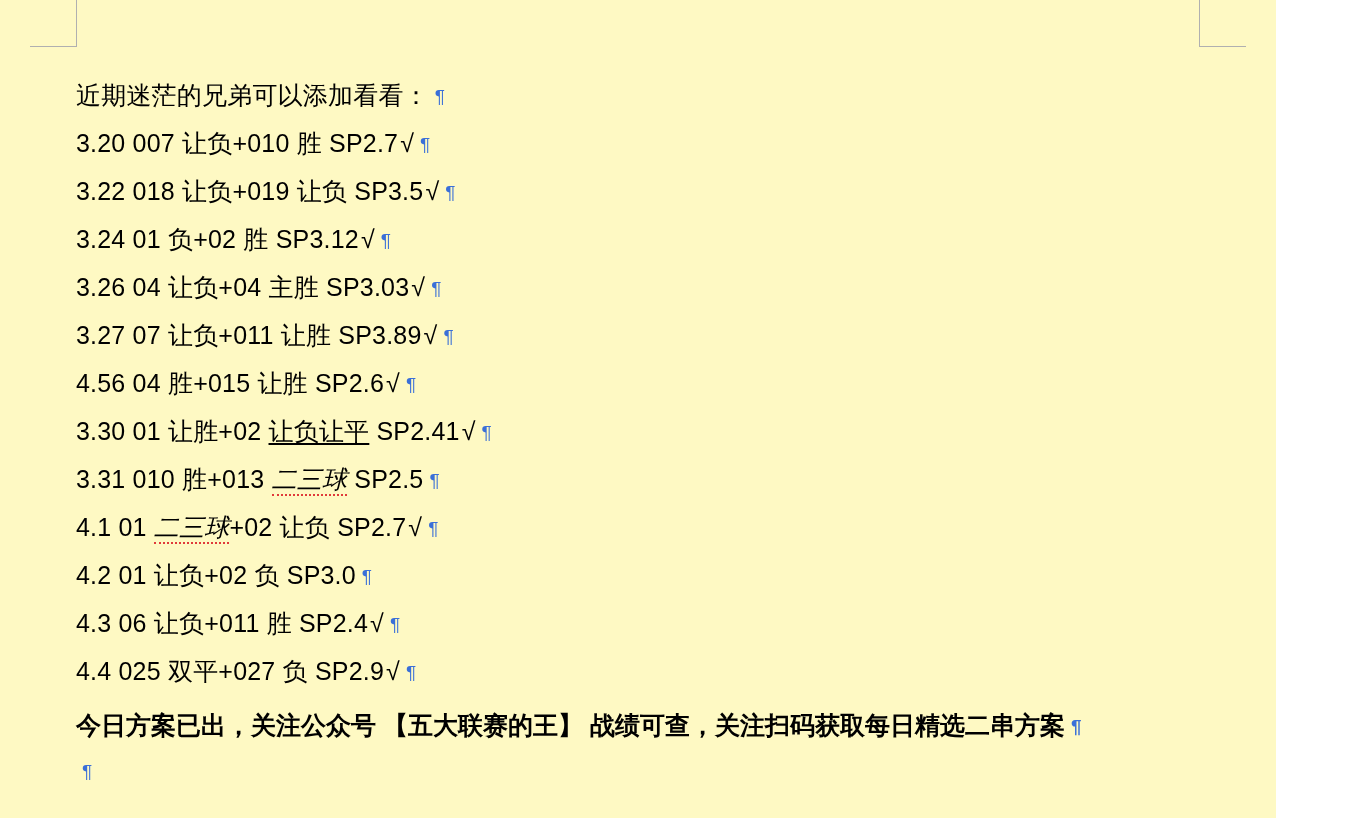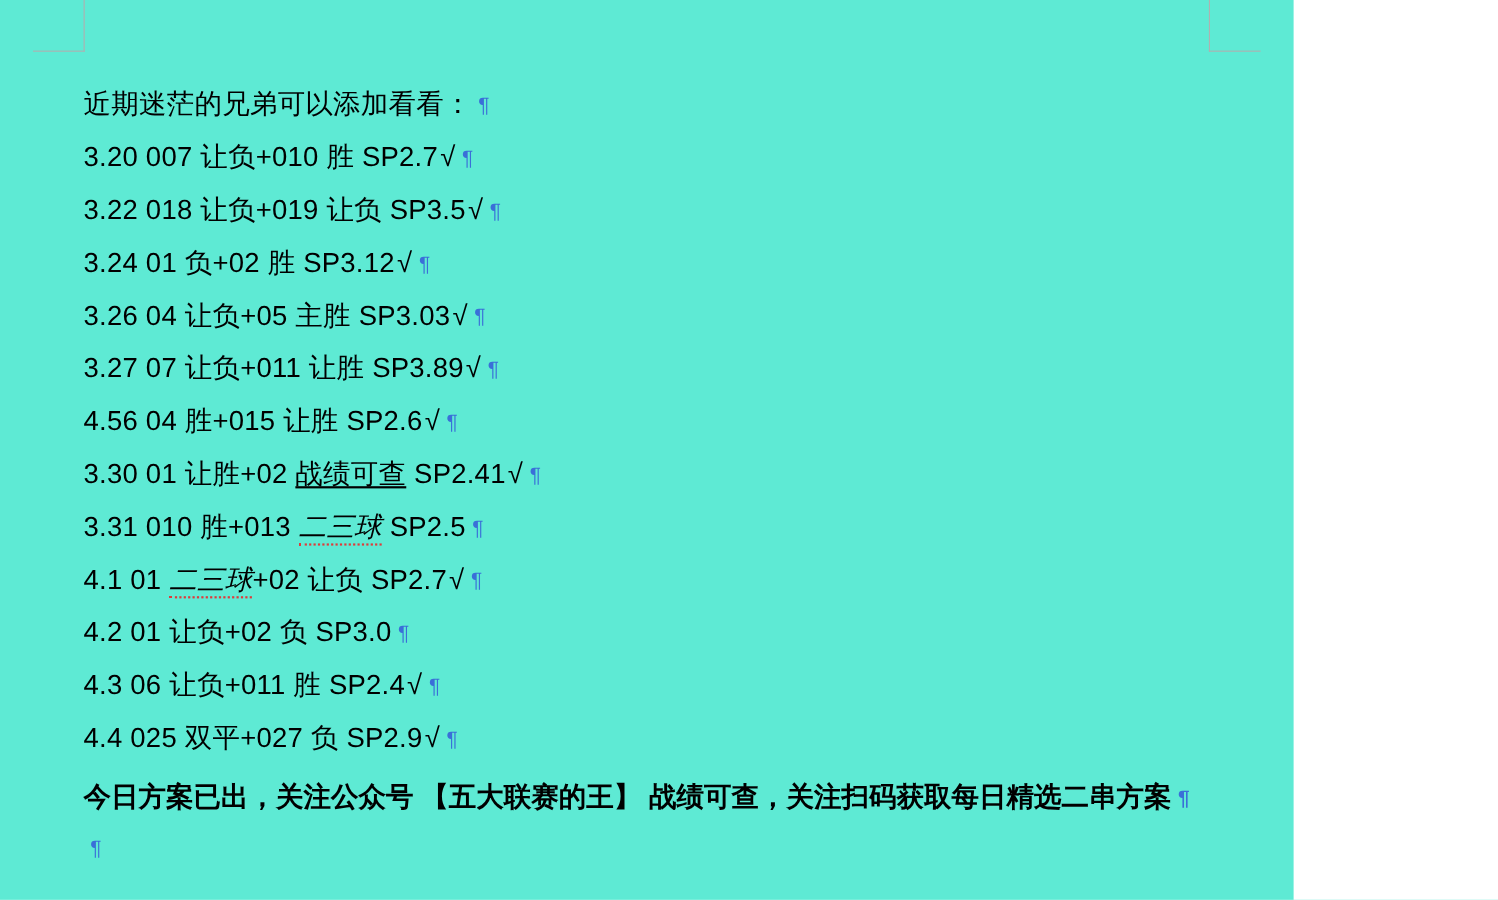--- a/index.html
+++ b/index.html
@@ -9,23 +9,23 @@
   body {
     width: 1362px;
     height: 818px;
     background: #ffffff;
     font-family: "Liberation Sans", sans-serif;
     overflow: hidden;
   }
 
   #page {
     position: relative;
-    width: 1176px;
+    width: 1276px;
     height: 818px;
-    background: #5eead4;
+    background: #fef9c3;
   }
 
   
   .crop-mark {
     position: absolute;
     border-color: #b0b0b0;
     border-style: solid;
     width: 46px;
     height: 46px;
   }
@@ -121,33 +121,33 @@
 
     <div class="line">
       <span class="txt">3.22 018 让负+019 让负 SP3.5</span><span class="check">√</span><span class="pilcrow">¶</span>
     </div>
 
     <div class="line">
       <span class="txt">3.24 01 负+02 胜 SP3.12</span><span class="check">√</span><span class="pilcrow">¶</span>
     </div>
 
     <div class="line">
-      <span class="txt">3.26 04 让负+05 主胜 SP3.03</span><span class="check">√</span><span class="pilcrow">¶</span>
+      <span class="txt">3.26 04 让负+04 主胜 SP3.03</span><span class="check">√</span><span class="pilcrow">¶</span>
     </div>
 
     <div class="line">
       <span class="txt">3.27 07 让负+011 让胜 SP3.89</span><span class="check">√</span><span class="pilcrow">¶</span>
     </div>
 
     <div class="line">
       <span class="txt">4.56 04 胜+015 让胜 SP2.6</span><span class="check">√</span><span class="pilcrow">¶</span>
     </div>
 
     <div class="line">
-      <span class="txt">3.30 01 让胜+02 </span><span class="underline">战绩可查</span><span class="txt"> SP2.41</span><span class="check">√</span><span class="pilcrow">¶</span>
+      <span class="txt">3.30 01 让胜+02 </span><span class="underline">让负让平</span><span class="txt"> SP2.41</span><span class="check">√</span><span class="pilcrow">¶</span>
     </div>
 
     <div class="line">
       <span class="txt">3.31 010 胜+013 </span><span class="spell">二三球</span><span class="txt"> SP2.5</span><span class="pilcrow">¶</span>
     </div>
 
     <div class="line">
       <span class="txt">4.1 01 </span><span class="spell">二三球</span><span class="txt">+02 让负 SP2.7</span><span class="check">√</span><span class="pilcrow">¶</span>
     </div>
 

